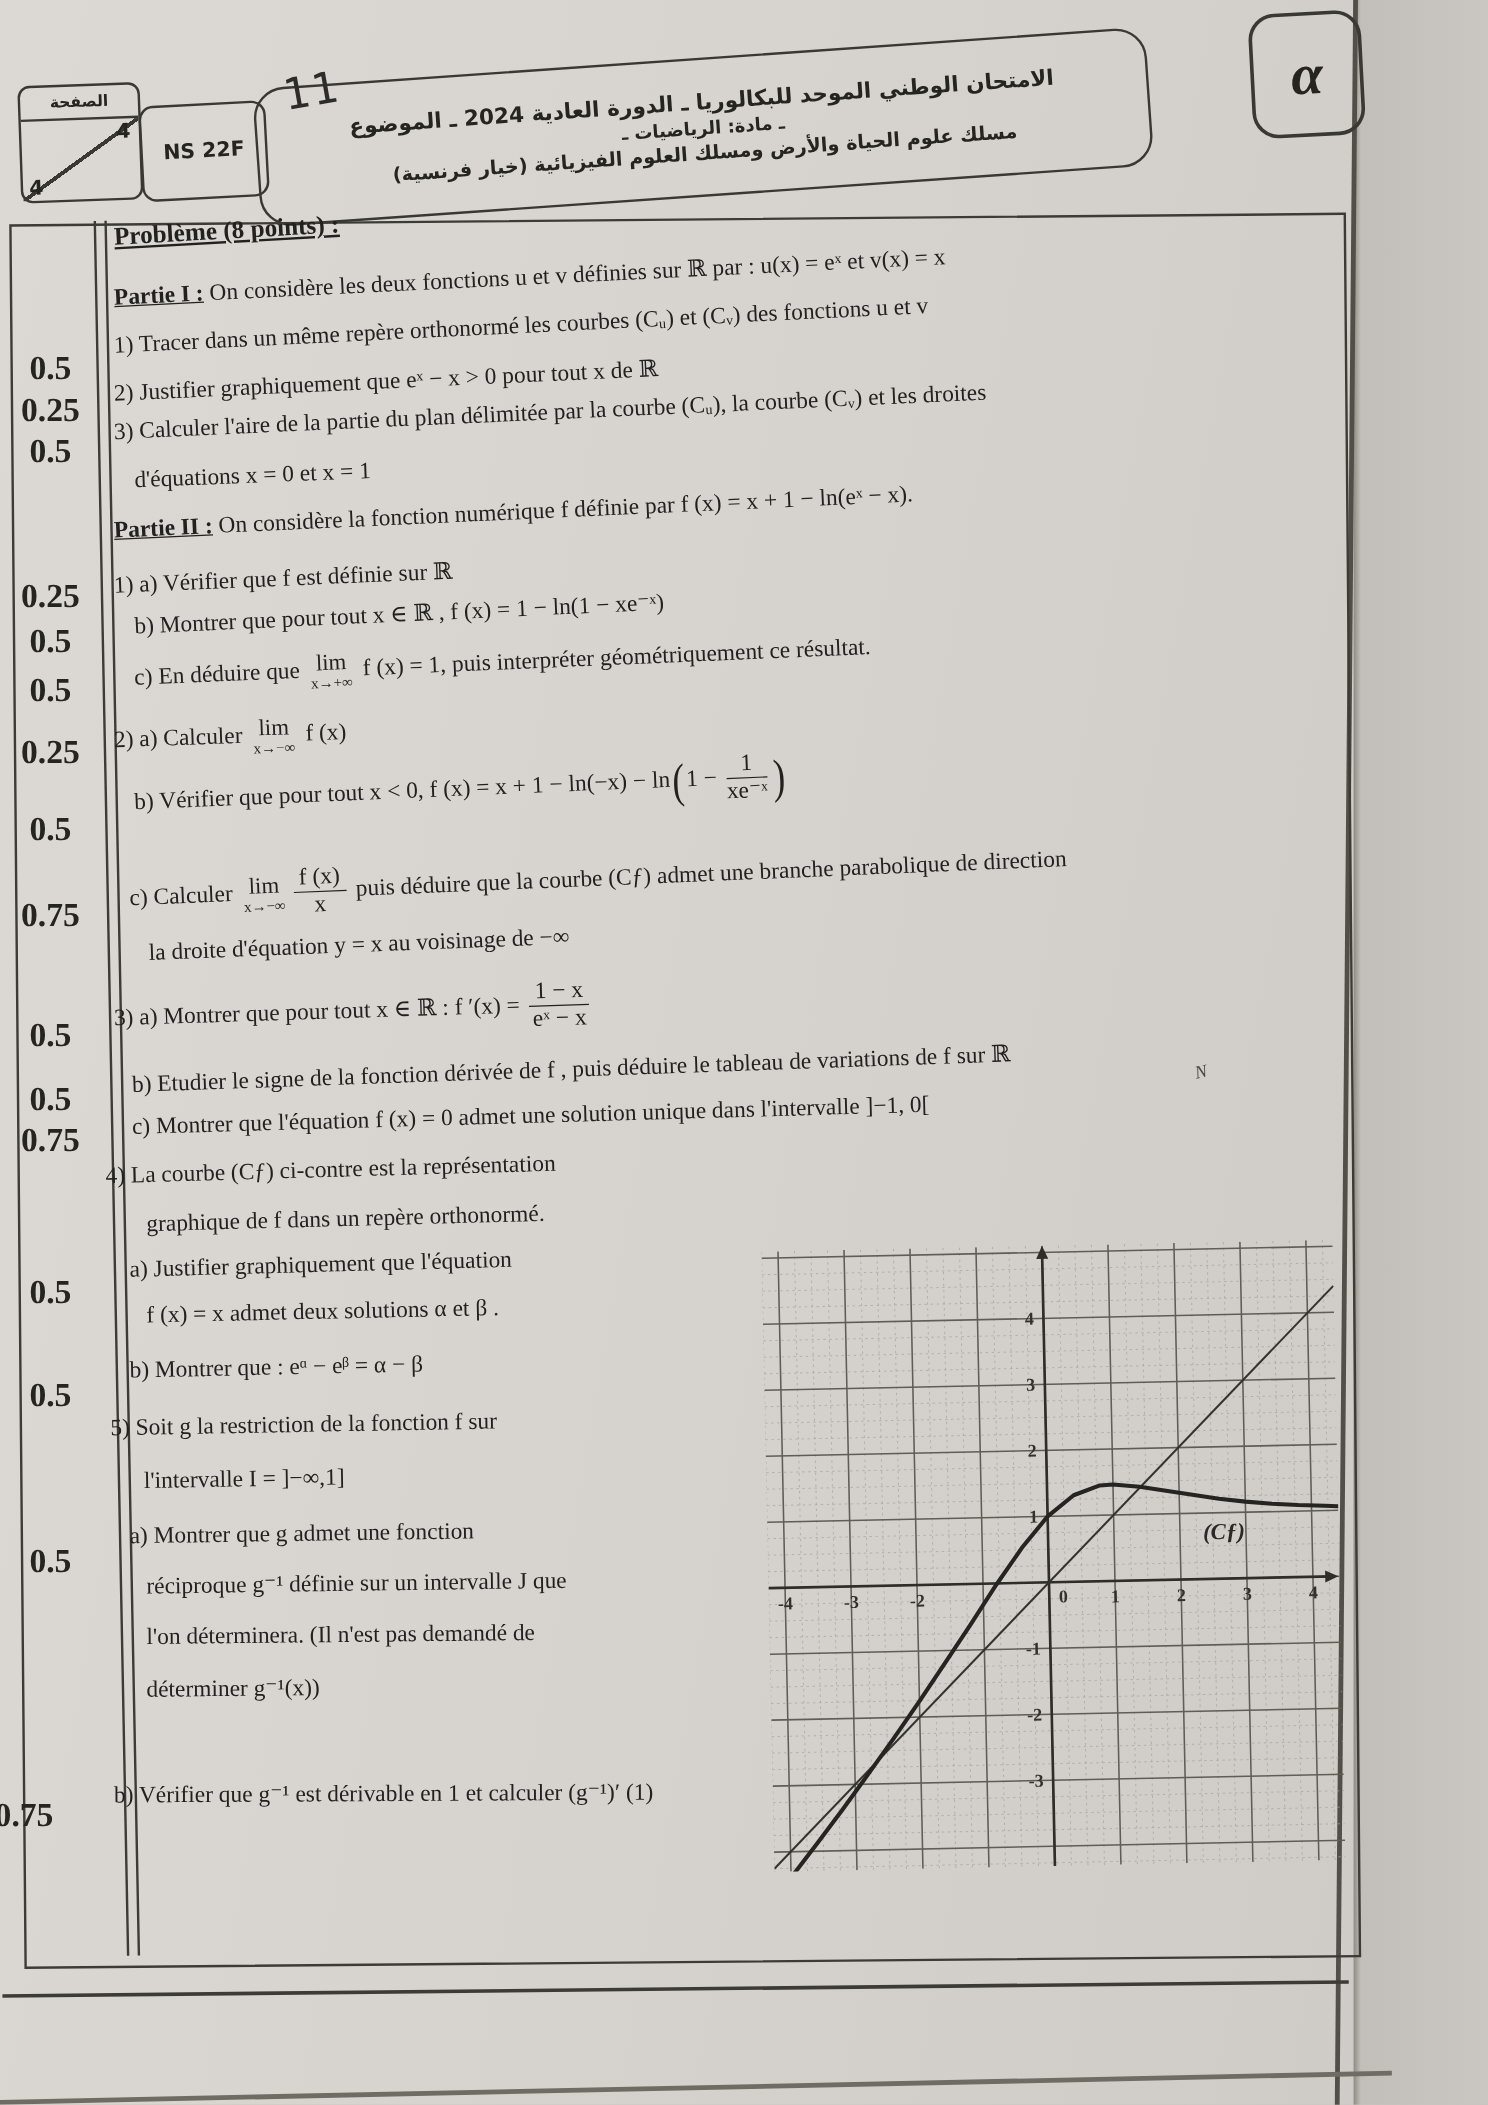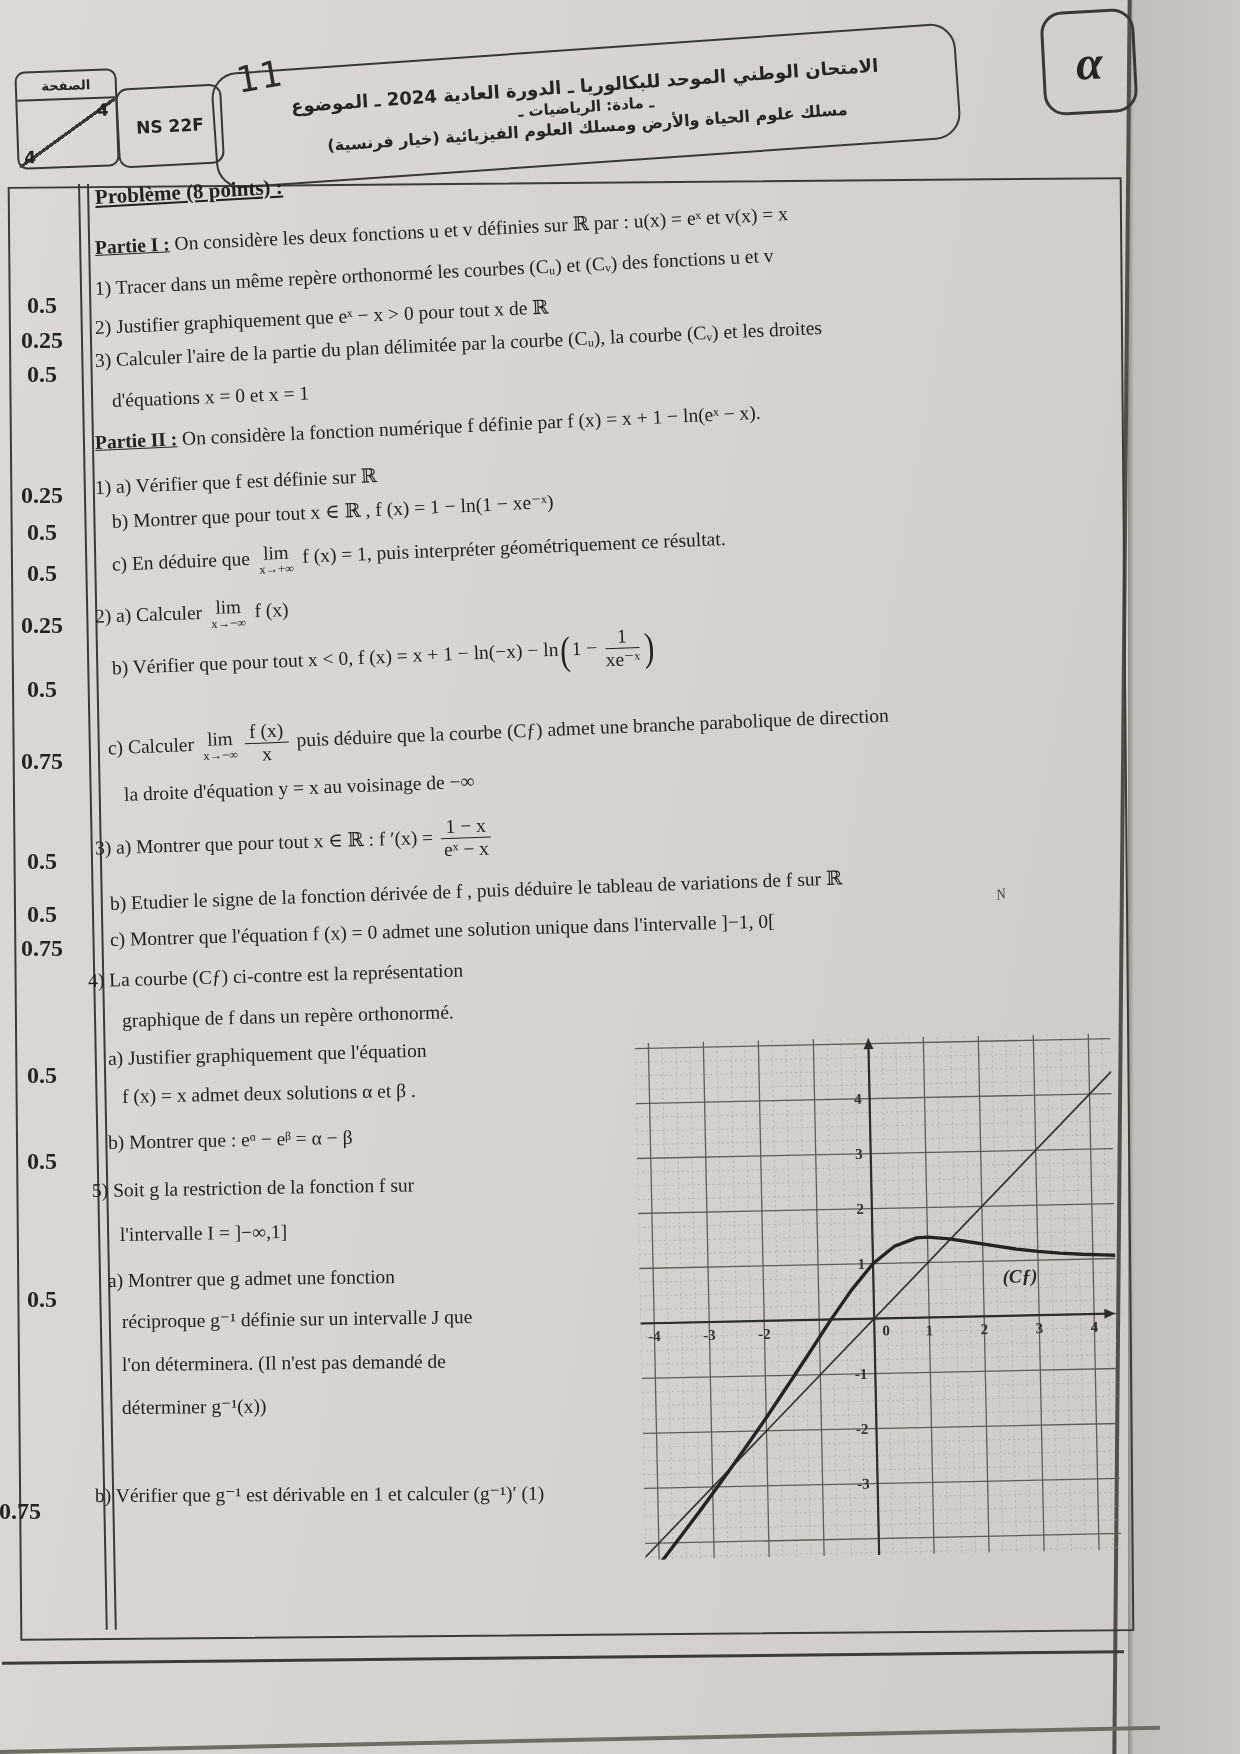--- a/index.html
+++ b/index.html
@@ -83,21 +83,21 @@
     border-left:2px solid #3d3b36;border-right:2px solid #3d3b36;
     transform:rotate(-1.1deg);transform-origin:top center;
   }
   .bottom-line2{
     position:absolute;left:2px;top:1656px;width:1122px;height:2.5px;
     background:#3d3b36;transform:rotate(-0.6deg);
   }
   
   .pt{
     position:absolute;left:16px;width:52px;text-align:center;
-    font-size:24px;font-weight:600;white-space:nowrap;
+    font-size:28px;font-weight:600;white-space:nowrap;
   }
   
   .line{
     position:absolute;white-space:nowrap;font-size:19.5px;
     transform-origin:left center;color:#23211d;
   }
   .bu{font-weight:bold;text-decoration:underline;}
   .title-line{font-size:21px;font-weight:bold;text-decoration:underline;}
   .frac{display:inline-block;text-align:center;vertical-align:middle;margin:0 3px;line-height:1.05;}
   .frac .num{display:block;border-bottom:1.6px solid #23211d;padding:0 5px 1px;}

